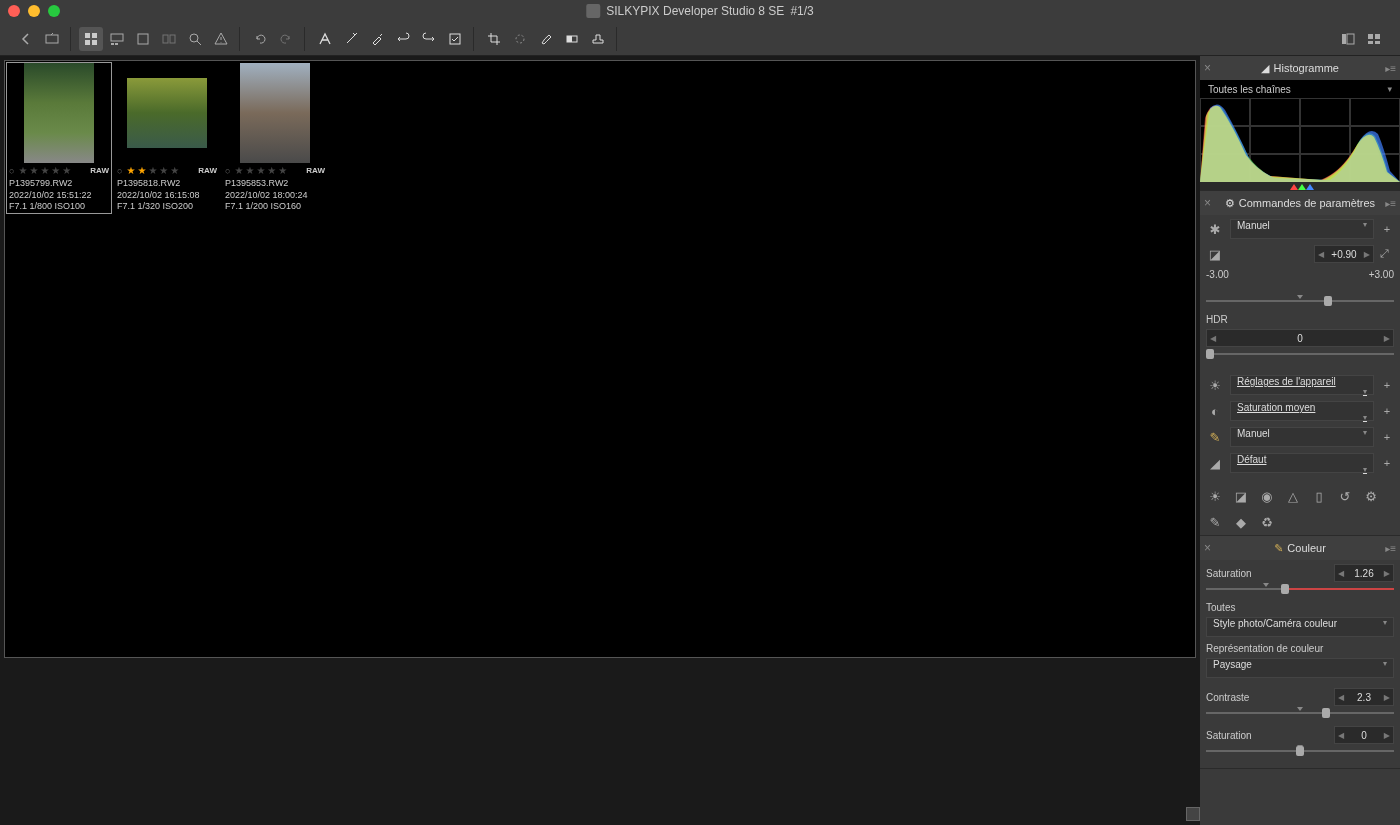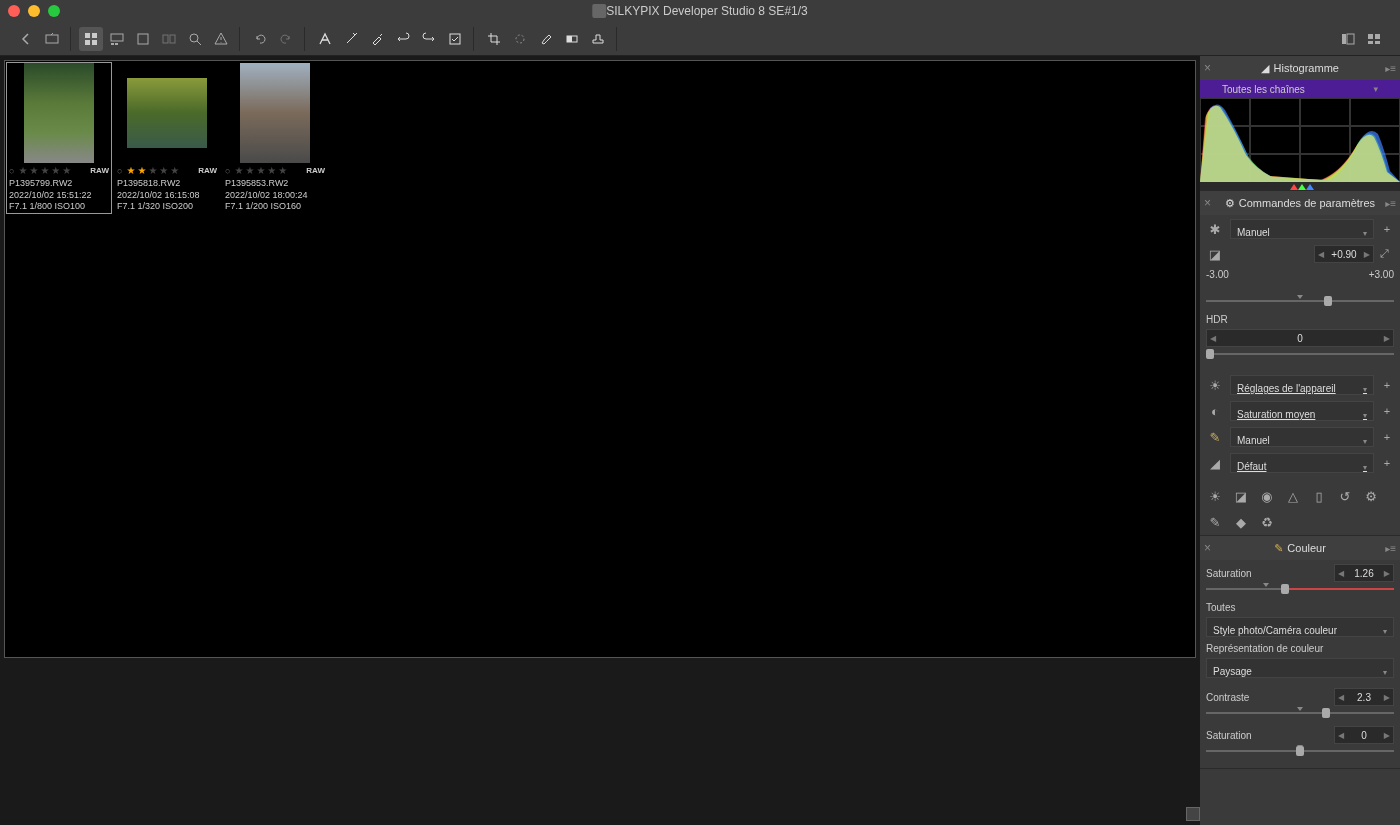--- a/index.html
+++ b/index.html
@@ -5,21 +5,21 @@
 * { margin: 0; padding: 0; box-sizing: border-box; font-family: -apple-system, Helvetica, Arial, sans-serif; }
 body { background: #2a2a2a; color: #ccc; font-size: 11px; overflow: hidden; width: 1400px; height: 825px; }
 
 
 .titlebar { height: 22px; background: #3c3c3c; display: flex; align-items: center; padding: 0 8px; position: relative; }
 .traffic-lights { display: flex; gap: 8px; }
 .traffic-light { width: 12px; height: 12px; border-radius: 50%; }
 .tl-red { background: #ff5f56; }
 .tl-yellow { background: #ffbd2e; }
 .tl-green { background: #27c93f; }
-.app-title { position: absolute; left: 50%; transform: translateX(-50%); color: #ccc; font-size: 12px; display: flex; align-items: center; }
+.app-title { position: absolute; left: 50%; transform: translateX(-50%); color: #ccc; font-size: 12px; display: flex; align-items: center; gap: 6px; }
 .app-icon { width: 14px; height: 14px; background: #666; border-radius: 2px; display: inline-block; }
 
 
 .toolbar { height: 34px; background: #3c3c3c; border-bottom: 1px solid #222; display: flex; align-items: center; padding: 0 8px; gap: 2px; }
 .tool-group { display: flex; gap: 2px; padding: 0 6px; border-right: 1px solid #2a2a2a; }
 .tool-group:last-child { border-right: none; }
 .tool-btn { width: 24px; height: 24px; display: flex; align-items: center; justify-content: center; border-radius: 3px; color: #aaa; cursor: pointer; }
 .tool-btn.active { background: #555; }
 .tool-spacer { flex: 1; }
 
@@ -42,41 +42,41 @@
 .thumb-meta { padding: 0 2px; color: #ccc; font-size: 9px; line-height: 1.3; }
 
 
 .side-panel { width: 200px; background: #3a3a3a; display: flex; flex-direction: column; overflow-y: auto; }
 .panel-section { border-bottom: 1px solid #2a2a2a; }
 .panel-header { height: 24px; display: flex; align-items: center; justify-content: center; background: #3f3f3f; position: relative; font-size: 11px; color: #ddd; }
 .panel-close { position: absolute; left: 4px; color: #888; cursor: pointer; font-size: 12px;}
 .panel-menu { position: absolute; right: 4px; color: #888; cursor: pointer; font-size: 10px;}
 .panel-icon { margin-right: 4px; font-size: 11px; }
 
-.channels-bar { height: 18px; background: #4c1d95; padding: 2px 22px; font-size: 10px; color: #ccc; display: flex; align-items: center; }
+.channels-bar { height: 18px; background: #000000; padding: 2px 8px; font-size: 10px; color: #ccc; display: flex; align-items: center; }
 .channels-arrow { margin-left: auto; color: #888; font-size: 9px;}
 
 
 .histogram { height: 84px; background: #000; position: relative; overflow: hidden; }
 .histo-grid { position: absolute; inset: 0; display: grid; grid-template-columns: repeat(4, 1fr); grid-template-rows: repeat(3, 1fr); }
 .histo-grid div { border: 0.5px solid #333; }
 .histo-svg { position: absolute; inset: 0; width: 100%; height: 100%; }
 .histo-markers { height: 8px; background: #2a2a2a; position: relative; }
 .marker { position: absolute; bottom: 0; width: 0; height: 0; border-left: 4px solid transparent; border-right: 4px solid transparent; border-bottom: 6px solid; }
 .mk-r { left: 45%; border-bottom-color: #f44; }
 .mk-g { left: 49%; border-bottom-color: #4f4; }
 .mk-b { left: 53%; border-bottom-color: #48f; }
 
 
 .param-body { padding: 4px 6px; }
 .param-row { display: flex; align-items: center; gap: 6px; margin-bottom: 6px; }
 .param-icon { width: 18px; height: 18px; display: flex; align-items: center; justify-content: center; color: #aaa; font-size: 13px; }
-.param-select { flex: 1; background: #333; border: 1px solid #444; height: 20px; display: flex; align-items: flex-end; padding: 0 6px; font-size: 10px; color: #ddd; position: relative; cursor: pointer; }
+.param-select { flex: 1; background: #333; border: 1px solid #444; height: 20px; display: flex; align-items: flex-start; padding: 0 6px; font-size: 10px; color: #ddd; position: relative; cursor: pointer; }
 .param-select .sel-arrow { margin-left: auto; color: #888; font-size: 8px; }
-.param-select.underlined { text-decoration: underline; }
+.param-select.underlined { text-decoration: underline; flex-direction: column; }
 .param-plus { width: 14px; color: #aaa; text-align: center; cursor: pointer; }
 .param-exp-btn { width: 14px; height: 14px; color: #aaa; cursor: pointer; }
 
 .numeric-box { background: #2a2a2a; border: 1px solid #444; height: 18px; display: flex; align-items: center; padding: 0 14px; font-size: 10px; color: #ddd; min-width: 60px; justify-content: center; position: relative; }
 .numeric-box .nb-l, .numeric-box .nb-r { position: absolute; color: #777; font-size: 8px; cursor: pointer; }
 .numeric-box .nb-l { left: 3px; }
 .numeric-box .nb-r { right: 3px; }
 
 .slider-row { display: flex; justify-content: space-between; font-size: 10px; color: #ccc; margin-bottom: 20px; }
 .slider-track { height: 2px; background: #666; position: relative; margin-bottom: 12px; }

